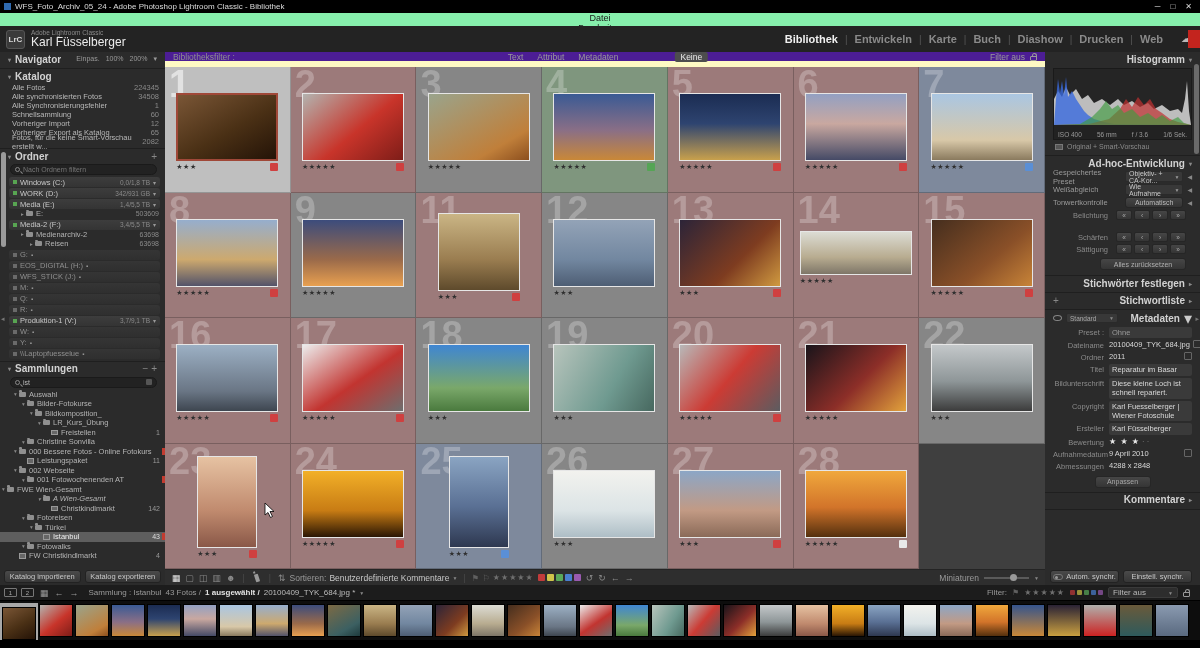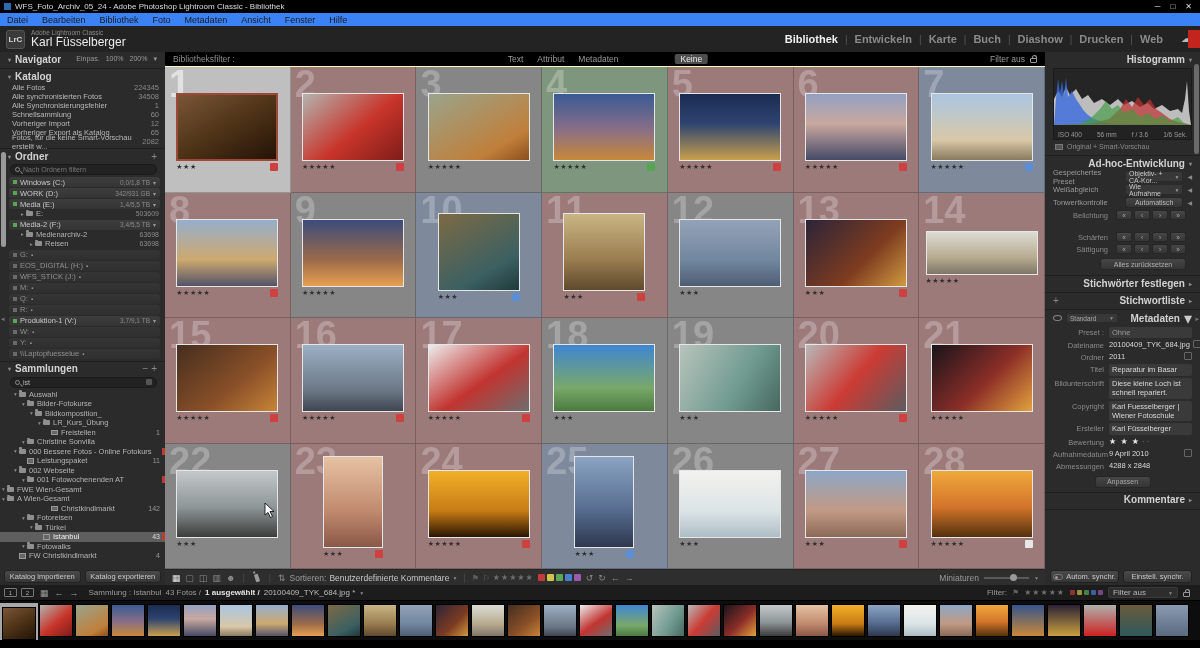--- a/index.html
+++ b/index.html
@@ -4,22 +4,22 @@
 <style>
   * { box-sizing: border-box; margin:0; padding:0; }
   html,body { width:1200px; height:648px; background:#000; overflow:hidden;
     font-family:"Liberation Sans", sans-serif; color:#ccc; }
 
   
   #titlebar { position:absolute; top:0; left:0; width:1200px; height:13px; background:#000;
     display:flex; align-items:center; font-size:8px; color:#ddd; }
   #titleicon { width:7px; height:7px; background:#2f6ab0; margin:0 4px 0 4px; }
   #wincontrols { margin-left:auto; display:flex; gap:10px; padding-right:8px; font-size:8px; color:#ddd; }
-  #menubar { position:absolute; top:13px; left:0; width:1200px; height:13px; background:#3b82f6;
-    display:flex; align-items:center; font-size:9px; color:#1a1a1a; }
+  #menubar { position:absolute; top:13px; left:0; width:1200px; height:13px; background:#86efac;
+    display:flex; align-items:center; font-size:9px; color:#1a1a1a;flex-direction:column; }
   .menu-item { padding:0 7px; }
 
   
   #appheader { position:absolute; top:26px; left:0; width:1200px; height:26px; background:#232323; }
   #lrclogo { position:absolute; left:6px; top:4px; width:19px; height:19px; background:#3a3a3a;
     border:1px solid #555; border-radius:3px; color:#d8d8d8; font-size:8px; font-weight:bold;
     display:flex; align-items:center; justify-content:center; }
   #identity { position:absolute; left:31px; top:3px; line-height:1.15; }
   #identity .app { font-size:6.5px; color:#8a8a8a; }
   #identity .name { font-size:12px; color:#ececec; }
@@ -110,22 +110,22 @@
   .mstars { color:#e8e8e8; letter-spacing:1px; font-size:8px; }
   .mdots { color:#777; }
   #adjustbtn { margin:4px auto 2px auto; width:56px; height:12px; background:linear-gradient(#464646,#353535);
     border:1px solid #262626; border-radius:3px; color:#a8a8a8; font-size:7px; display:flex; align-items:center; justify-content:center; }
   #rightbtns { position:absolute; bottom:2px; left:5px; right:8px; display:flex; gap:4px; }
   .toggle-sm { width:10px; height:6px; border:1px solid #777; border-radius:3px; margin-right:3px; position:relative; }
   .toggle-sm:after { content:""; position:absolute; left:1px; top:1px; width:3px; height:3px; background:#999; border-radius:50%; }
 
   
   #center { position:absolute; top:52px; left:165px; width:880px; height:533px; background:#3f3f3f; }
-  #filterbar { position:absolute; top:0; left:0; width:880px; height:15px; background:#000000;
-    display:flex; align-items:center; font-size:8.5px; color:#8f8f8f; border-bottom:1px solid #fef9c3; }
+  #filterbar { position:absolute; top:0; left:0; width:880px; height:15px; background:#4c1d95;
+    display:flex; align-items:center; font-size:8.5px; color:#8f8f8f; border-bottom:6px solid #fef9c3; }
   #filterbar .fb-label { padding:0 8px; }
   #fb-opts { position:absolute; left:50%; transform:translateX(-50%); display:flex; gap:2px; align-items:center; }
   .fb-opt { padding:0 6px; color:#9a9a9a; }
   .fb-opt.active { background:#4d4d4d; color:#ececec; border-radius:2px;margin-left:48px; }
   #fb-right { margin-left:auto; display:flex; align-items:center; gap:5px; padding-right:8px; color:#9a9a9a; }
   .lock { width:7px; height:5px; border:1px solid #999; border-radius:1px; position:relative; margin-top:3px; }
   .lock:before { content:""; position:absolute; top:-4px; left:1px; width:3px; height:3px;
     border:1px solid #999; border-bottom:none; border-radius:3px 3px 0 0; }
 
   #grid { position:absolute; top:15px; left:0; width:880px; height:502px; display:flex; flex-wrap:wrap; }
@@ -446,21 +446,21 @@
           <span class="tri6">▾</span>
           <span class="ico-folder"></span>
           <span>001 Fotowochenenden AT</span>
           <span class="alertbadge"></span>
         </div>
         <div class="coll-row" style="">
           <span class="tri6">▾</span>
           <span class="ico-folder"></span>
           <span>FWE Wien-Gesamt</span>
         </div>
-        <div class="coll-row" style="">
+        <div class="coll-row" style="padding-left: 36px; font-style: italic;">
           <span class="tri6">▾</span>
           <span class="ico-folder"></span>
           <span>A Wien-Gesamt</span>
         </div>
         <div class="coll-row" style="padding-left: 44px;">
           <span class="tri6"></span>
           <span class="ico-coll"></span>
           <span>Christkindlmarkt</span>
           <span class="cnt">142</span>
         </div>
@@ -594,30 +594,20 @@
             <span class="gbadge" style="background: rgb(207, 64, 64);"></span>
           </div>
         </div>
       </div>
       <div class="gcell" style="background: rgb(134, 134, 134);">
         <div class="gnum">9</div>
         <div class="thumbwrap" style="width: 102px; top: 26px;">
           <div class="thumb" title="minarets at sunset" style="width: 102px; height: 68px; background: linear-gradient(rgb(60, 76, 124), rgb(154, 106, 74) 60%, rgb(232, 160, 80));"></div>
           <div class="starrow">
             <span class="gstars">★★★★★</span>
-          </div>
-        </div>
-      </div>
-      <div class="gcell" style="background: rgb(126, 137, 156);">
-        <div class="gnum">10</div>
-        <div class="thumbwrap" style="width: 82px; top: 20px;">
-          <div class="thumb" title="hagia sophia interior" style="width: 82px; height: 78px; background: linear-gradient(150deg, rgb(124, 106, 68), rgb(60, 96, 98) 70%, rgb(30, 58, 60));"></div>
-          <div class="starrow">
-            <span class="gstars">★★★</span>
-            <span class="gbadge" style="background: rgb(90, 143, 214);"></span>
           </div>
         </div>
       </div>
       <div class="gcell" style="background: rgb(156, 122, 122);">
         <div class="gnum">11</div>
         <div class="thumbwrap" style="width: 82px; top: 20px;">
           <div class="thumb" title="mosque gallery interior" style="width: 82px; height: 78px; background: linear-gradient(rgb(202, 181, 133), rgb(154, 125, 80) 60%, rgb(94, 74, 44));"></div>
           <div class="starrow">
             <span class="gstars">★★★</span>
             <span class="gbadge" style="background: rgb(207, 64, 64);"></span>

